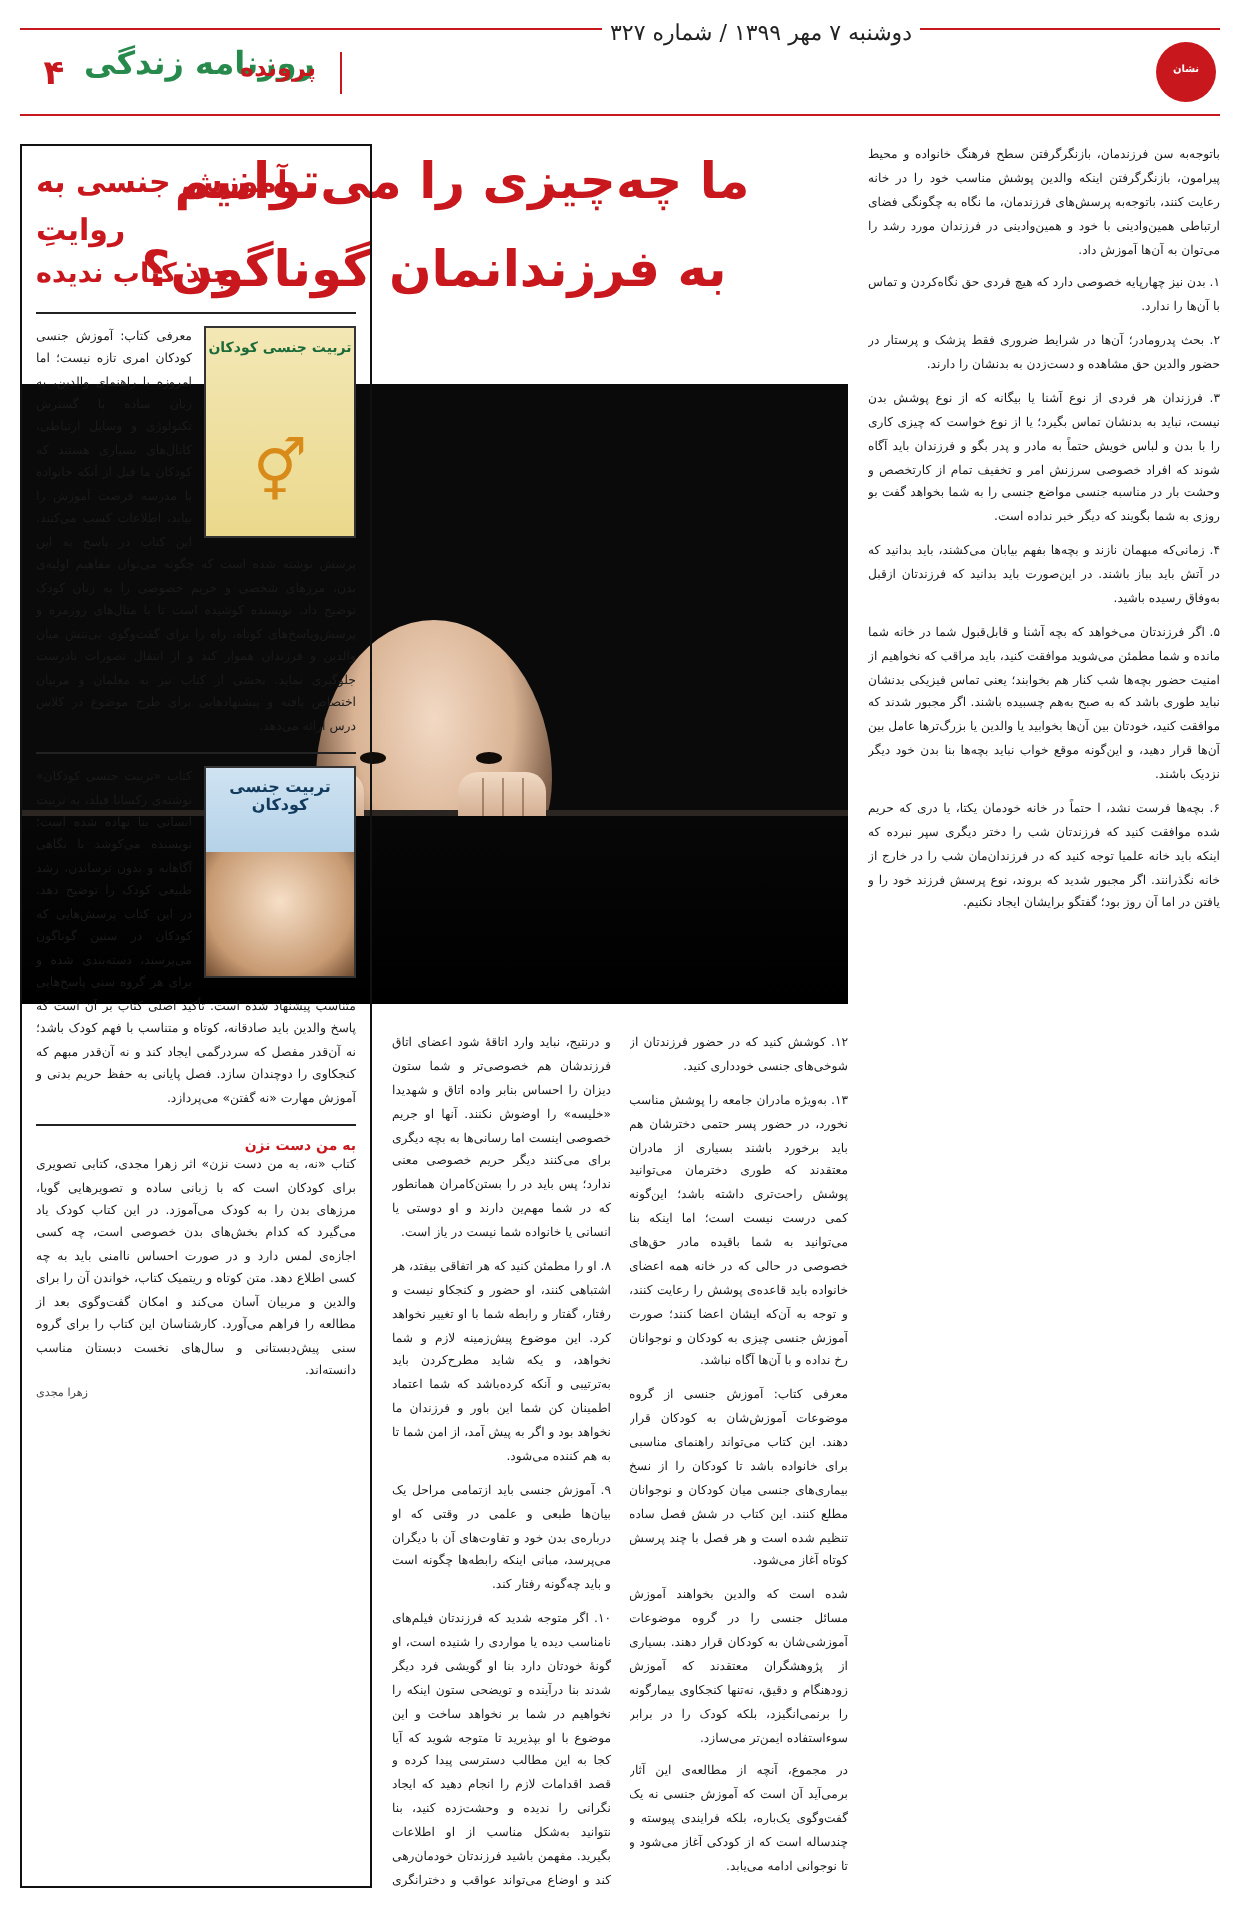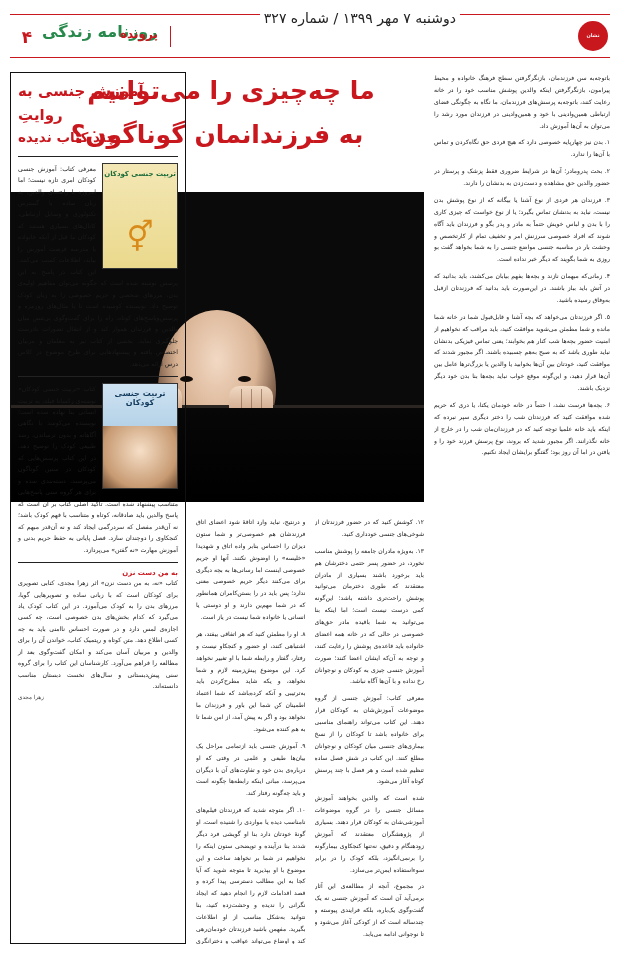--- a/index.html
+++ b/index.html
@@ -82,21 +82,21 @@
   }
   .section-divider {
     position: absolute;
     top: 12px; left: 160px;
     width: 1px; height: 21px;
     background: #c9171e;
   }
   .issue-line {
     position: absolute;
     top: 2px; right: 150px;
-    font-size: 14px;
+    font-size: 11px;
     color: #222;
     direction: rtl;
     background: #fff;
     padding: 0 4px;
     transform: translateY(-6px);
   }
 
   
   .headline {
     position: absolute;

